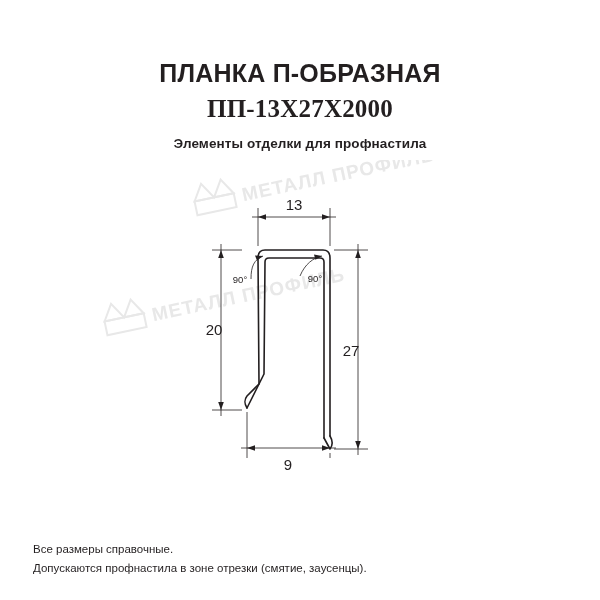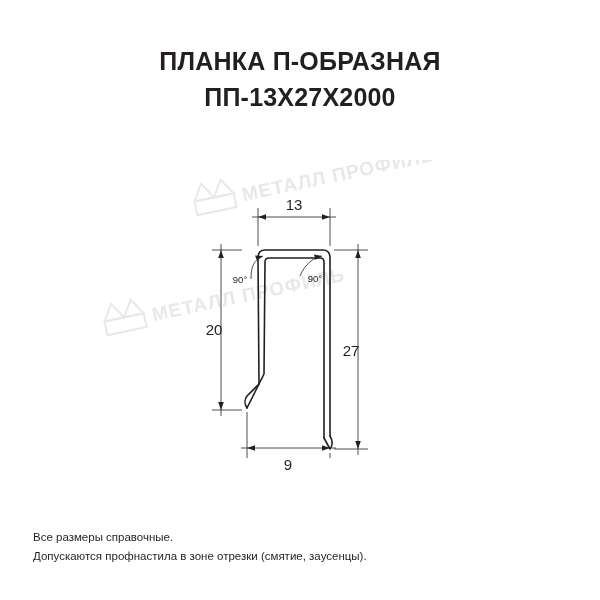--- a/index.html
+++ b/index.html
@@ -26,47 +26,49 @@
     left: 0;
     width: 600px;
     text-align: center;
   }
   .title-line1 {
     font-size: 25px;
     font-weight: bold;
     letter-spacing: 0.2px;
     line-height: 30px;
     white-space: nowrap;
+    margin-top: 12px;
   }
   .title-line2 {
     font-size: 25px;
     font-weight: bold;
     letter-spacing: 0.2px;
     line-height: 30px;
     margin-top: 6px;
     white-space: nowrap;
+    font-family: Liberation Serif, serif;
   }
   .subtitle {
     font-size: 13.5px;
     font-weight: bold;
     margin-top: 12px;
     letter-spacing: 0.1px;
     white-space: nowrap;
   }
   .drawing {
     position: absolute;
     top: 160px;
     left: 0;
     width: 600px;
     height: 330px;
   }
   .footer {
     position: absolute;
     left: 33px;
-    top: 528px;
+    top: 540px;
     font-size: 11.5px;
     line-height: 19px;
     color: #231f20;
   }
   .footer div {
     white-space: nowrap;
   }
   svg {
     display: block;
   }
@@ -106,20 +108,21 @@
   }
 </style>
 </head>
 <body>
 
 <div class="page">
 
   <div class="header">
     <div class="title-line1">ПЛАНКА П-ОБРАЗНАЯ</div>
     <div class="title-line2">ПП-13Х27Х2000</div>
+    <div class="subtitle">Элементы отделки для профнастила</div>
   </div>
 
   <div class="drawing">
     <svg width="600" height="330" viewBox="0 0 600 330">
 
       <g transform="translate(190,20) rotate(-12)">
         <g class="wm">
           <path d="M0 22 L10 6 L20 22 L30 6 L40 22 Z"></path>
           <rect x="0" y="22" width="40" height="14"></rect>
         </g>

